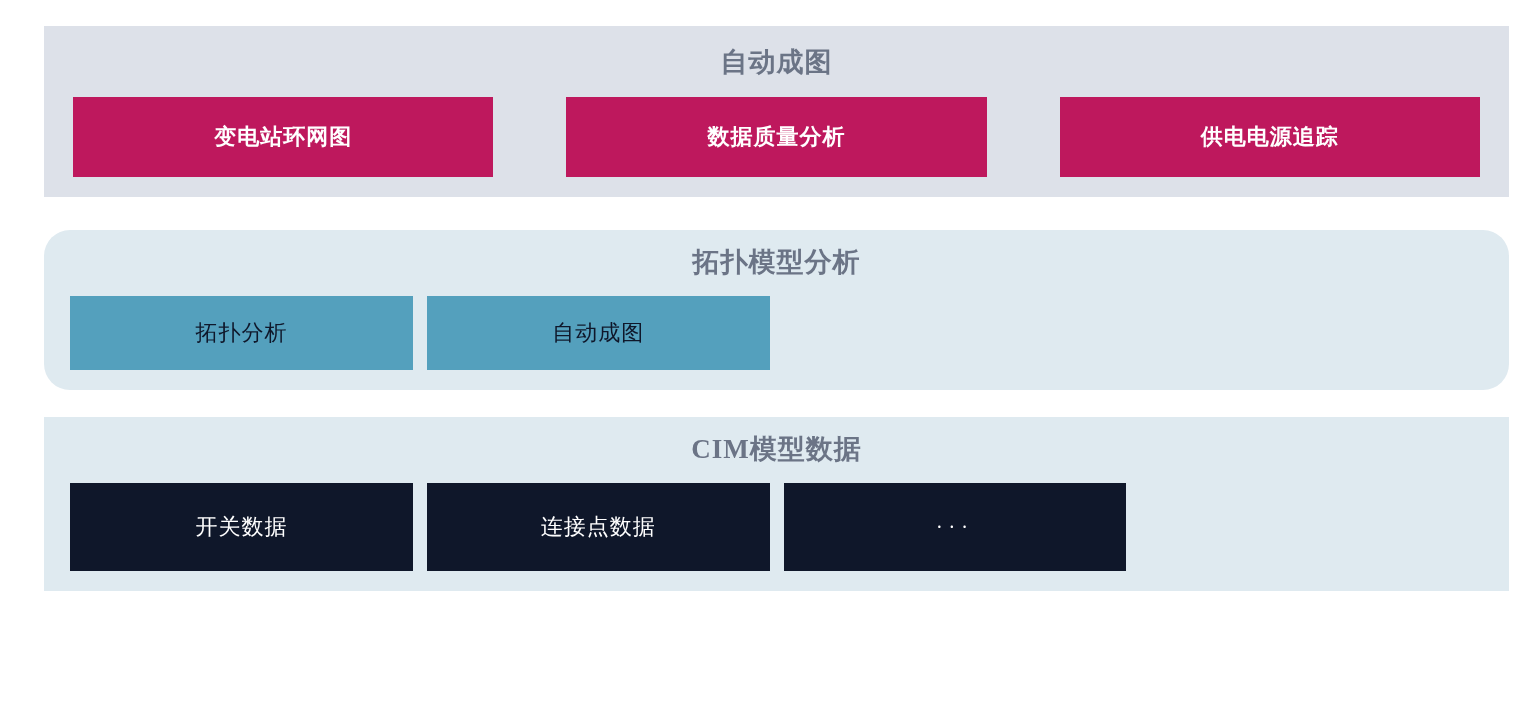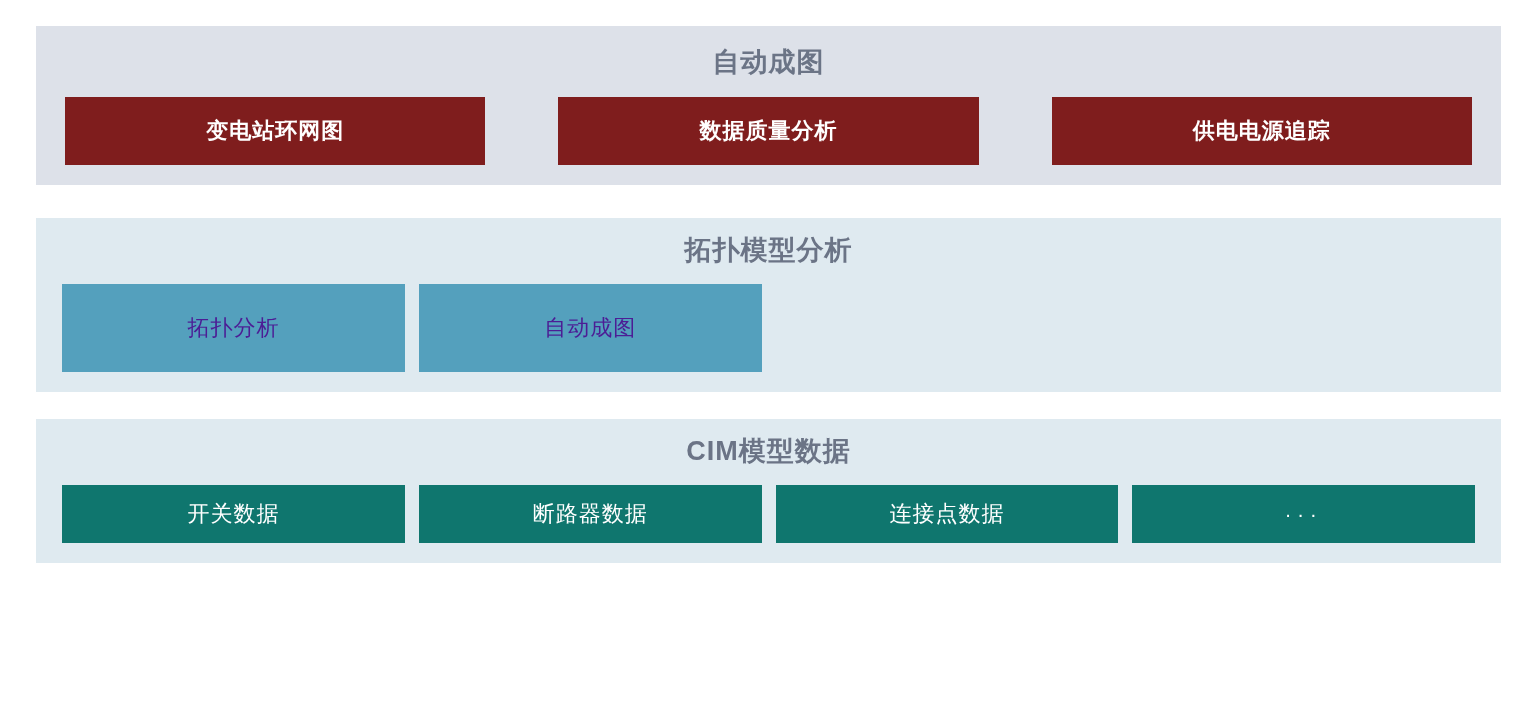--- a/index.html
+++ b/index.html
@@ -9,21 +9,21 @@
   }
   body {
     width: 1530px;
     height: 715px;
     font-family: "Liberation Sans", "DejaVu Sans", sans-serif;
     overflow: hidden;
   }
 
   .stack {
     position: absolute;
-    left: 36px;
+    left: 44px;
     top: 26px;
     width: 1465px;
   }
 
   
   .panel {
     box-sizing: border-box;
     width: 100%;
   }
   .panel-title {
@@ -45,80 +45,82 @@
     line-height: 44px;
     margin-bottom: 13px;
   }
   .grid-3 {
     display: grid;
     grid-template-columns: repeat(3, 1fr);
     column-gap: 73px;
     row-gap: 17px;
   }
   .btn-dark {
-    background: #7f1d1d;
+    background: #be185d;
     color: #ffffff;
     font-size: 22px;
     font-weight: bold;
     letter-spacing: 1px;
-    height: 68px;
+    height: 80px;
     display: flex;
     align-items: center;
     justify-content: center;
     text-align: center;
     user-select: none;
   }
 
   
   .panel-topo {
     background: #dfeaf0;
     padding: 10px 26px 20px 26px;
     margin-bottom: 27px;
+    border-radius: 26px;
   }
   .panel-topo .panel-title {
     font-size: 27px;
     line-height: 44px;
     margin-bottom: 12px;
   }
   .grid-4 {
     display: grid;
     grid-template-columns: repeat(4, 1fr);
     column-gap: 14px;
   }
   .btn-teal {
     background: #54a0bd;
-    color: #4c1d95;
+    color: #0f172a;
     font-size: 22px;
     font-weight: normal;
     letter-spacing: 1px;
-    height: 88px;
+    height: 74px;
     display: flex;
     align-items: center;
     justify-content: center;
     text-align: center;
     user-select: none;
   }
 
   
   .panel-cim {
     background: #dfeaf0;
     padding: 10px 26px 20px 26px;
+    font-family: Liberation Serif, serif;
   }
   .panel-cim .panel-title {
     font-size: 27px;
     line-height: 44px;
     margin-bottom: 12px;
   }
   .btn-steel {
-    background: #0f766e;
+    background: #0f172a;
     color: #ffffff;
     font-size: 22px;
     font-weight: normal;
     letter-spacing: 1px;
-    height: 58px;
+    height: 88px;
     display: flex;
     align-items: center;
     justify-content: center;
     text-align: center;
     user-select: none;
   }
   .btn-ellipsis {
     letter-spacing: 6px;
     font-size: 20px;
   }
@@ -155,23 +157,20 @@
     </div>
   </section>
 
   <section class="panel panel-cim">
     <div class="panel-title">CIM模型数据</div>
     <div class="grid-4">
       <div class="btn-steel">
         <span>开关数据</span>
       </div>
       <div class="btn-steel">
-        <span>断路器数据</span>
-      </div>
-      <div class="btn-steel">
         <span>连接点数据</span>
       </div>
       <div class="btn-steel btn-ellipsis">
         <span>···</span>
       </div>
     </div>
   </section>
 
 </div>
 

